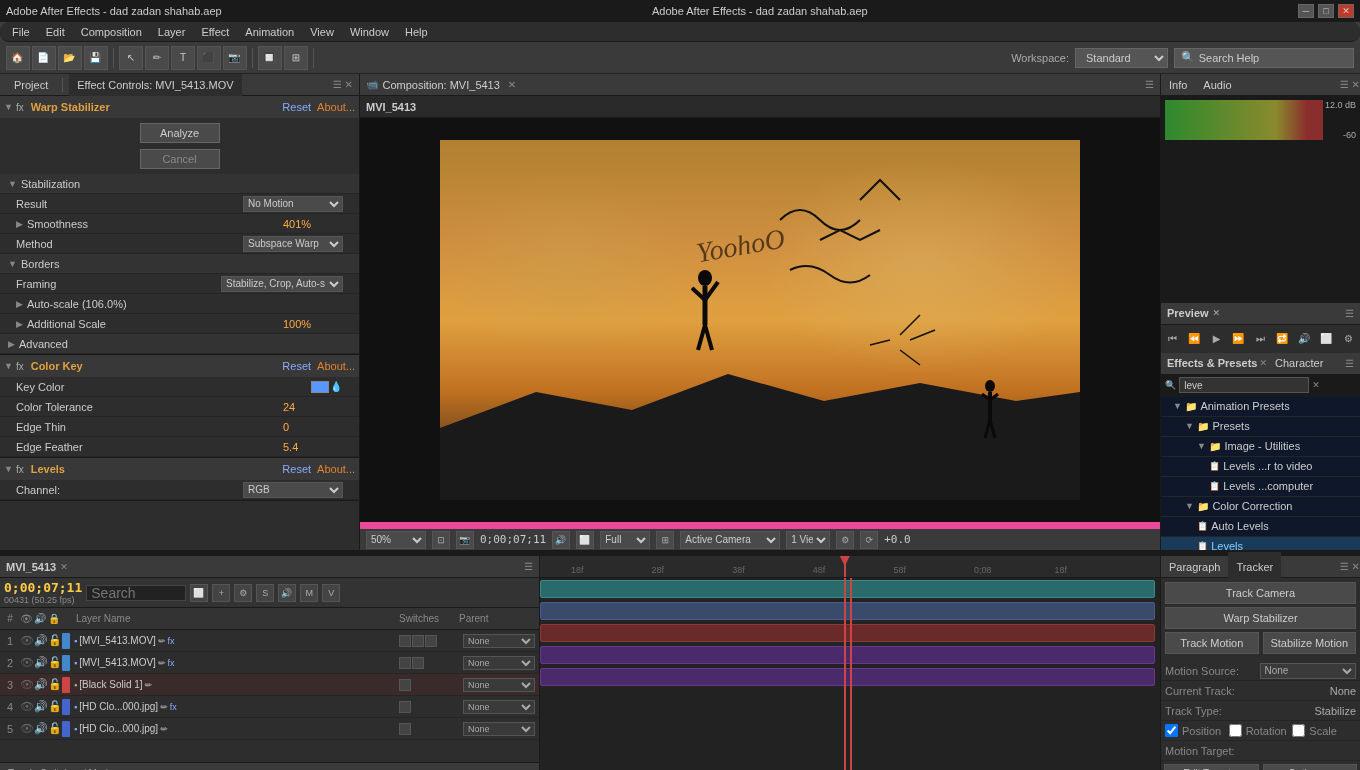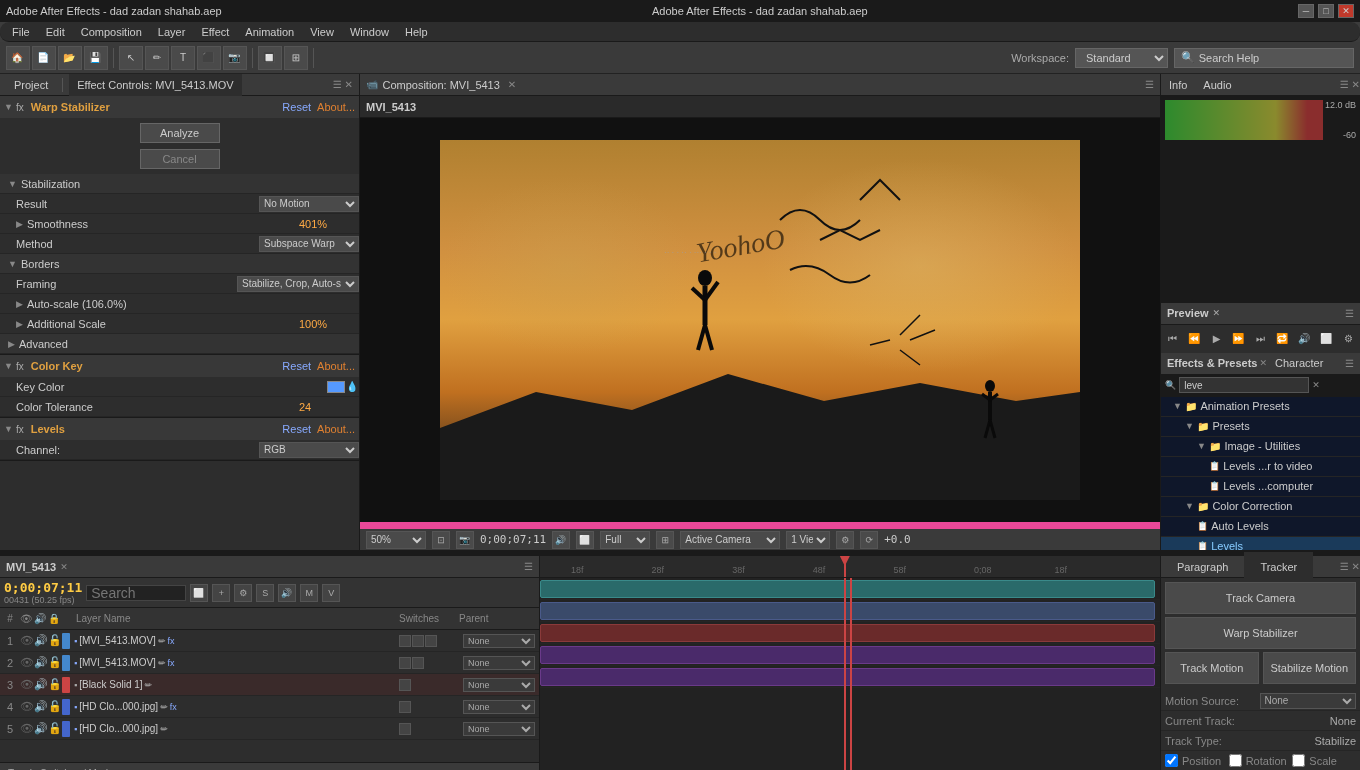--- a/index.html
+++ b/index.html
@@ -42,21 +42,21 @@
     .breadcrumb { font-size: 11px; color: #aaa; }
 
     .fx-section { border-bottom: 1px solid #1a1a1a; }
     .fx-title-row { height: 22px; display: flex; align-items: center; padding: 0 4px; background: #383838; cursor: pointer; }
     .fx-label { font-size: 11px; color: #e0a040; font-weight: bold; margin-left: 4px; }
     .fx-buttons { margin-left: auto; display: flex; gap: 6px; }
     .fx-btn { font-size: 11px; color: #88aaff; cursor: pointer; }
     .fx-btn.orange { color: #e08030; }
     .arrow { color: #888; font-size: 9px; }
 
-    .param-row { height: 20px; display: flex; align-items: center; padding: 0 0 0 16px; border-bottom: 1px solid #252525; }
+    .param-row { height: 20px; display: flex; align-items: center; padding: 0 16px 0 16px; border-bottom: 1px solid #252525; }
     .param-section-row { height: 20px; display: flex; align-items: center; padding: 0 4px 0 8px; background: #333; border-bottom: 1px solid #252525; }
     .param-label { font-size: 11px; color: #ccc; flex: 1; }
     .param-value { font-size: 11px; color: #ffaa44; min-width: 60px; }
     .param-dropdown { background: #4a4a4a; border: 1px solid #555; color: #ccc; font-size: 10px; height: 16px; min-width: 100px; }
     .color-swatch { width: 18px; height: 12px; background: #5599ff; border: 1px solid #888; display: inline-block; margin-right: 2px; }
     .eyedropper { color: #aaa; font-size: 10px; cursor: pointer; }
 
     .analyze-btn { width: 80px; height: 20px; background: #4a4a4a; border: 1px solid #666; color: #ccc; font-size: 11px; cursor: pointer; display: flex; align-items: center; justify-content: center; margin: 2px auto; }
 
     
@@ -147,24 +147,24 @@
     .track-clip { position: absolute; top: 2px; height: 18px; border-radius: 2px; }
     .track-clip.teal { background: #2a6a6a; border: 1px solid #3a8a8a; }
     .track-clip.steel { background: #3a4a6a; border: 1px solid #4a5a8a; }
     .track-clip.red { background: #6a2a2a; border: 1px solid #8a3a3a; }
     .track-clip.purple { background: #4a2a6a; border: 1px solid #6a3a8a; }
     .playhead { position: absolute; top: 0; bottom: 0; width: 2px; background: #cc4444; left: 50%; }
 
     
     #tracker-panel { width: 200px; background: #2d2d2d; border-left: 1px solid #1a1a1a; }
     .tracker-tabs { height: 22px; background: #3a3a3a; display: flex; align-items: center; border-bottom: 1px solid #1a1a1a; }
-    .tracker-tab { font-size: 11px; color: #ccc; padding: 0 16px; height: 30px; display: flex; align-items: center; cursor: pointer; }
+    .tracker-tab { font-size: 11px; color: #ccc; padding: 0 8px; height: 30px; display: flex; align-items: center; cursor: pointer; }
     .tracker-tab.active { background: #2d2d2d; }
     .tracker-section { padding: 4px; }
-    .tracker-btn { width: 100%; height: 32px; background: #4a4a4a; border: 1px solid #555; color: #ccc; font-size: 11px; cursor: pointer; margin-bottom: 3px; display: flex; align-items: center; justify-content: center; }
+    .tracker-btn { width: 100%; height: 22px; background: #4a4a4a; border: 1px solid #555; color: #ccc; font-size: 11px; cursor: pointer; margin-bottom: 3px; display: flex; align-items: center; justify-content: center; }
     .tracker-field { height: 20px; display: flex; align-items: center; padding: 0 4px; border-bottom: 1px solid #252525; }
     .tracker-label { font-size: 11px; color: #888; flex: 1; }
     .tracker-value { font-size: 11px; color: #aaa; }
     .tracker-select { background: #3a3a3a; border: 1px solid #555; color: #aaa; font-size: 10px; height: 16px; flex: 1; }
     .tracker-check { margin-right: 4px; }
 
     
     #statusbar { height: 22px; background: #3a3a3a; display: flex; align-items: center; padding: 0 6px; border-top: 1px solid #1a1a1a; gap: 4px; }
 
     
@@ -314,20 +314,28 @@
         </div>
         <div class="param-row">
           <span class="param-label">Key Color</span>
           <div class="color-swatch"></div>
           <span class="eyedropper">💧</span>
         </div>
         <div class="param-row">
           <span class="param-label">Color Tolerance</span>
           <span class="param-value">24</span>
         </div>
+        <div class="param-row">
+          <span class="param-label">Edge Thin</span>
+          <span class="param-value">0</span>
+        </div>
+        <div class="param-row">
+          <span class="param-label">Edge Feather</span>
+          <span class="param-value">5.4</span>
+        </div>
       </div>
 
       <div class="fx-section">
         <div class="fx-title-row">
           <span class="arrow">▼</span>
           <span style="color:#aaa;font-size:10px;margin:0 3px;">fx</span>
           <span class="fx-label">Levels</span>
           <div class="fx-buttons">
             <span class="fx-btn">Reset</span>
             <span class="fx-btn orange">About...</span>

